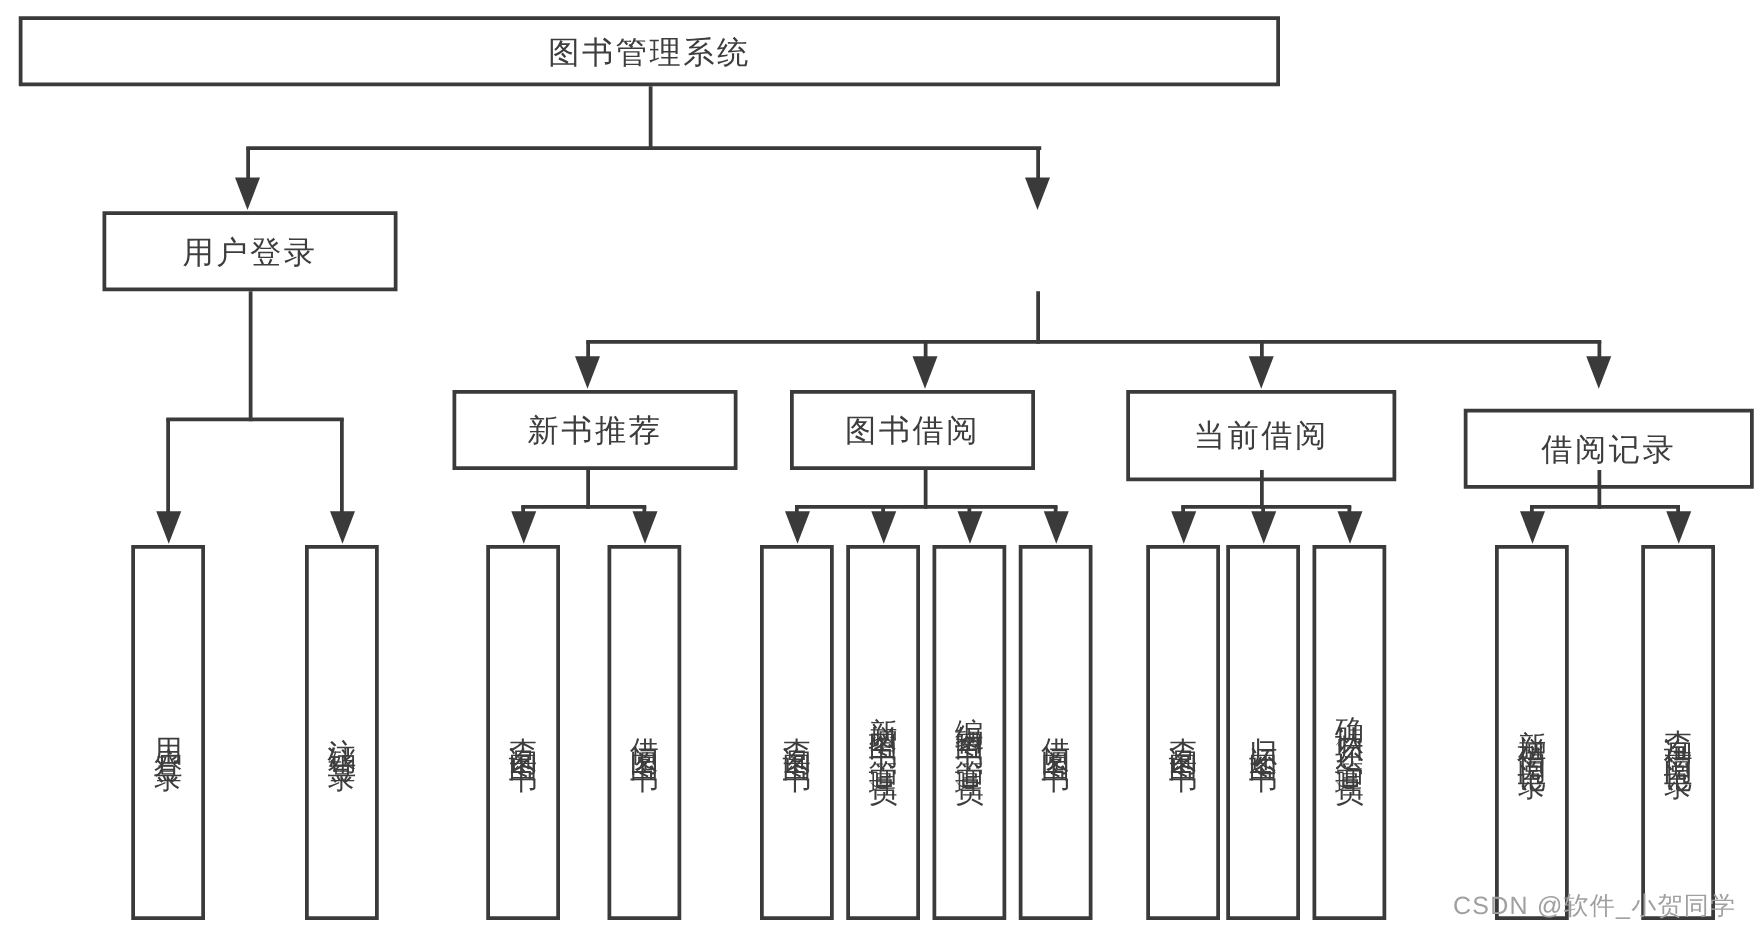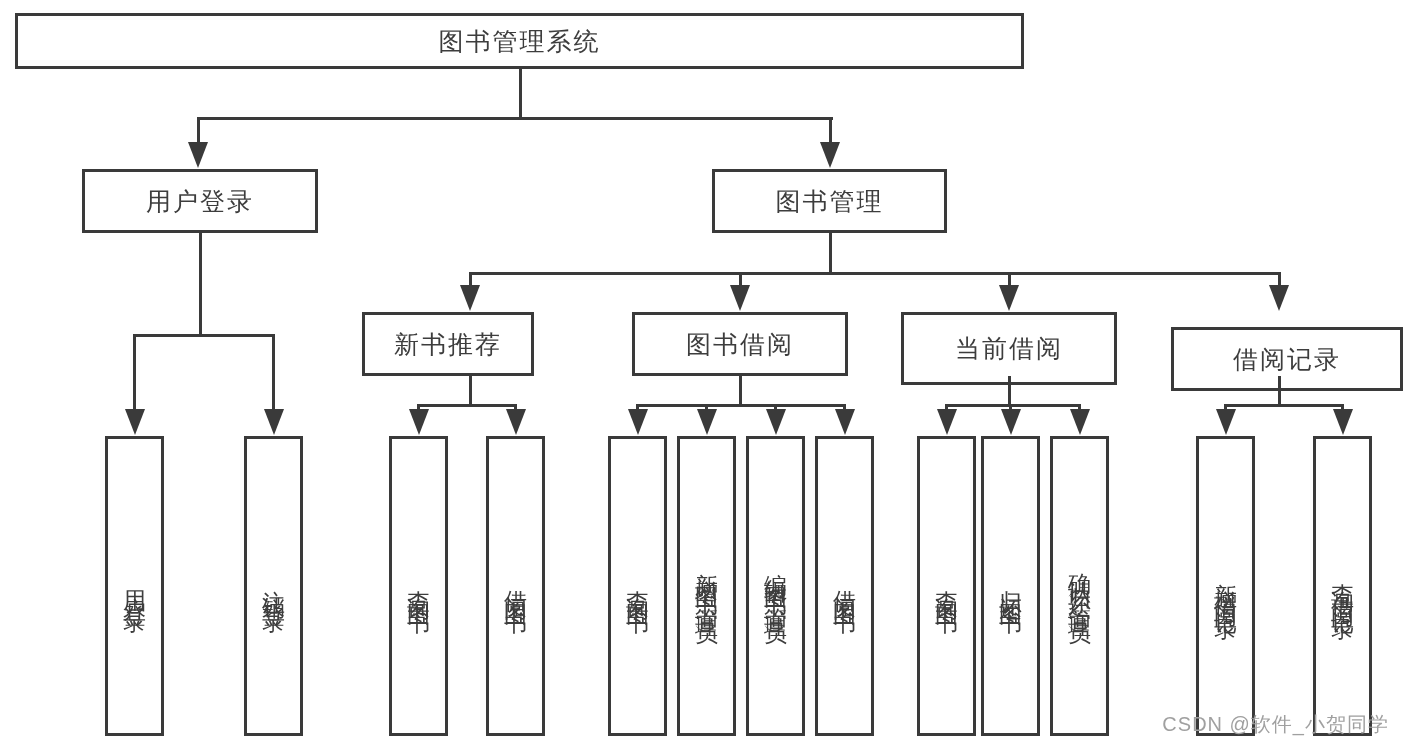--- a/index.html
+++ b/index.html
@@ -51,24 +51,23 @@
   }
 </style>
 </head>
 <body>
 
 <div id="canvas" style="--stroke: #3a3a3a; --ink: #3d3d3d; --wm: #a0a0a0; --bg: #ffffff;">
 
   <div class="node lv1" style="left:15px;top:13px;width:1009px;height:56px">图书管理系统</div>
 
   <div class="node lv2" style="left:82px;top:169px;width:236px;height:64px">用户登录</div>
-  <div class="node lv2" style="left:712px;top:169px;width:235px;height:64px">图书管理</div>
 
-  <div class="node lv3" style="left:362px;top:312px;width:172px;height:64px">新书推荐</div>
-  <div class="node lv3" style="left:632px;top:312px;width:216px;height:64px">图书借阅</div>
+  <div class="node lv3" style="left:362px;top:312px;width:228px;height:64px">新书推荐</div>
+  <div class="node lv3" style="left:632px;top:312px;width:196px;height:64px">图书借阅</div>
   <div class="node lv3" style="left:901px;top:312px;width:216px;height:73px">当前借阅</div>
   <div class="node lv3" style="left:1171px;top:327px;width:232px;height:64px">借阅记录</div>
 
   <div class="node leaf" style="left:105px;top:436px;width:59px;height:300px">用户登录</div>
   <div class="node leaf" style="left:244px;top:436px;width:59px;height:300px">注销登录</div>
 
   <div class="node leaf" style="left:389px;top:436px;width:59px;height:300px">查询图书</div>
   <div class="node leaf" style="left:486px;top:436px;width:59px;height:300px">借阅图书</div>
 
   <div class="node leaf" style="left:608px;top:436px;width:59px;height:300px">查询图书</div>

